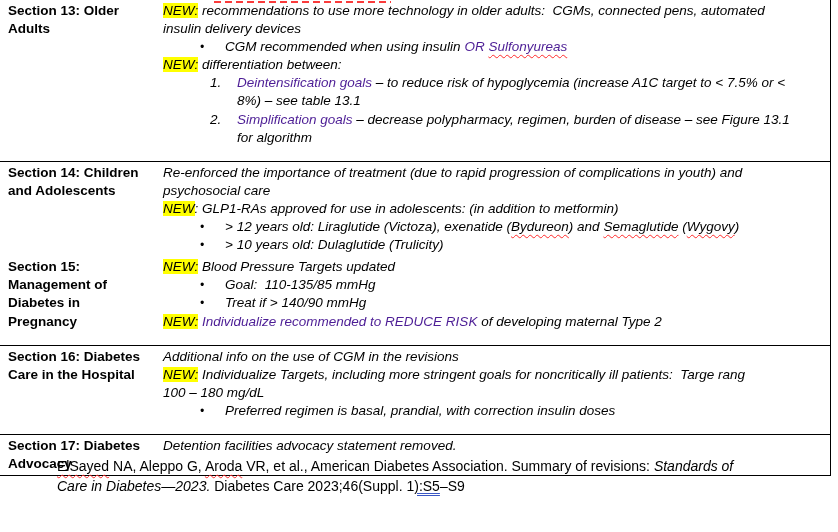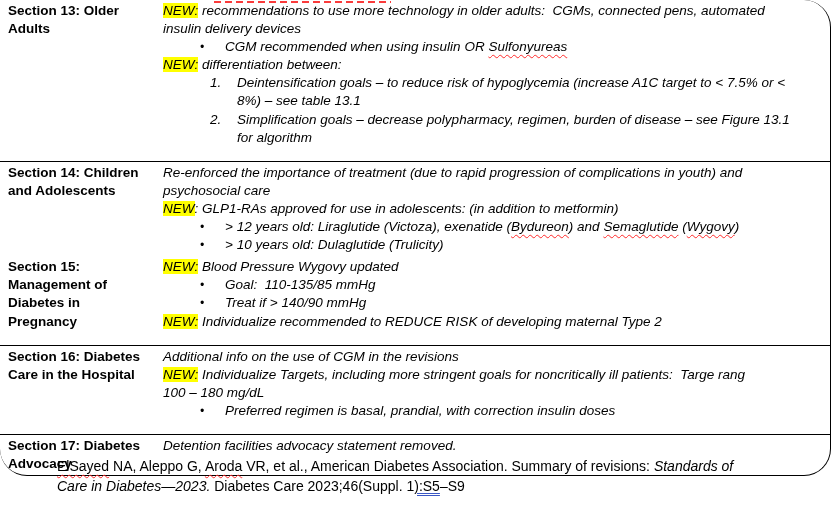--- a/index.html
+++ b/index.html
@@ -15,41 +15,41 @@
   .top-dashed-line {
     position: absolute; left: 214px; top: 1px; width: 177px; height: 2px;
     background: repeating-linear-gradient(90deg, #fa3b3b 0 7px, transparent 7px 11px);
   }
 
   
   .rev-table {
     position: absolute; left: 0; top: 0; width: 831px;
     border-right: 1.6px solid #000;
     border-bottom: 1.6px solid #000;
-    font-size: 13.5px; line-height: 18.1px; border-radius: 27px;
+    font-size: 13.5px; line-height: 18.1px;
   }
   .row { display: flex; }
   .row.divider { border-top: 1.6px solid #000; margin-top: 12px; }
   .label-cell {
     width: 163px; flex-shrink: 0;
     padding: 2px 12px 2px 8px;
     font-weight: bold;
   }
   .content-cell { flex: 1; padding: 2px 4px 2px 0; min-width: 0; font-style: italic; }
   .line { white-space: pre; }
   .line.bullet { padding-left: 37px; }
   .line.num  { padding-left: 47px; }
   .line.cont { padding-left: 74px; }
   .marker { display: inline-block; white-space: pre; }
   .line.bullet .marker { width: 25px; font-size: 12px; }
   .line.num .marker { width: 27px; }
 
   
   .hl  { background: #ffff00; }
-  .red { color: #000000; }
+  .red { color: #4c1d95; }
   .wavy {
     text-decoration-line: underline;
     text-decoration-style: wavy;
     text-decoration-color: #ff2a2a;
     text-decoration-thickness: 1px;
     text-underline-offset: 2.5px;
   }
   .it { font-style: italic; }
   .bdbl {
     text-decoration-line: underline;
@@ -101,21 +101,21 @@
         </div>
       </div>
       <div class="row">
         <div class="label-cell">
           <div class="line">Section 15:</div>
           <div class="line">Management of</div>
           <div class="line">Diabetes in</div>
           <div class="line">Pregnancy</div>
         </div>
         <div class="content-cell">
-          <div class="line "><span class="seg hl">NEW:</span><span class="seg "> Blood Pressure Wygovy updated</span></div>
+          <div class="line "><span class="seg hl">NEW:</span><span class="seg "> Blood Pressure Targets updated</span></div>
           <div class="line bullet"><span class="marker">•</span><span class="seg ">Goal:  110-135/85 mmHg</span></div>
           <div class="line bullet"><span class="marker">•</span><span class="seg ">Treat if &gt; 140/90 mmHg</span></div>
           <div class="line "><span class="seg hl">NEW:</span><span class="seg "> </span><span class="seg red">Individualize recommended to REDUCE RISK</span><span class="seg "> of developing maternal Type 2</span></div>
         </div>
       </div>
       <div class="row divider">
         <div class="label-cell">
           <div class="line">Section 16: Diabetes</div>
           <div class="line">Care in the Hospital</div>
         </div>

